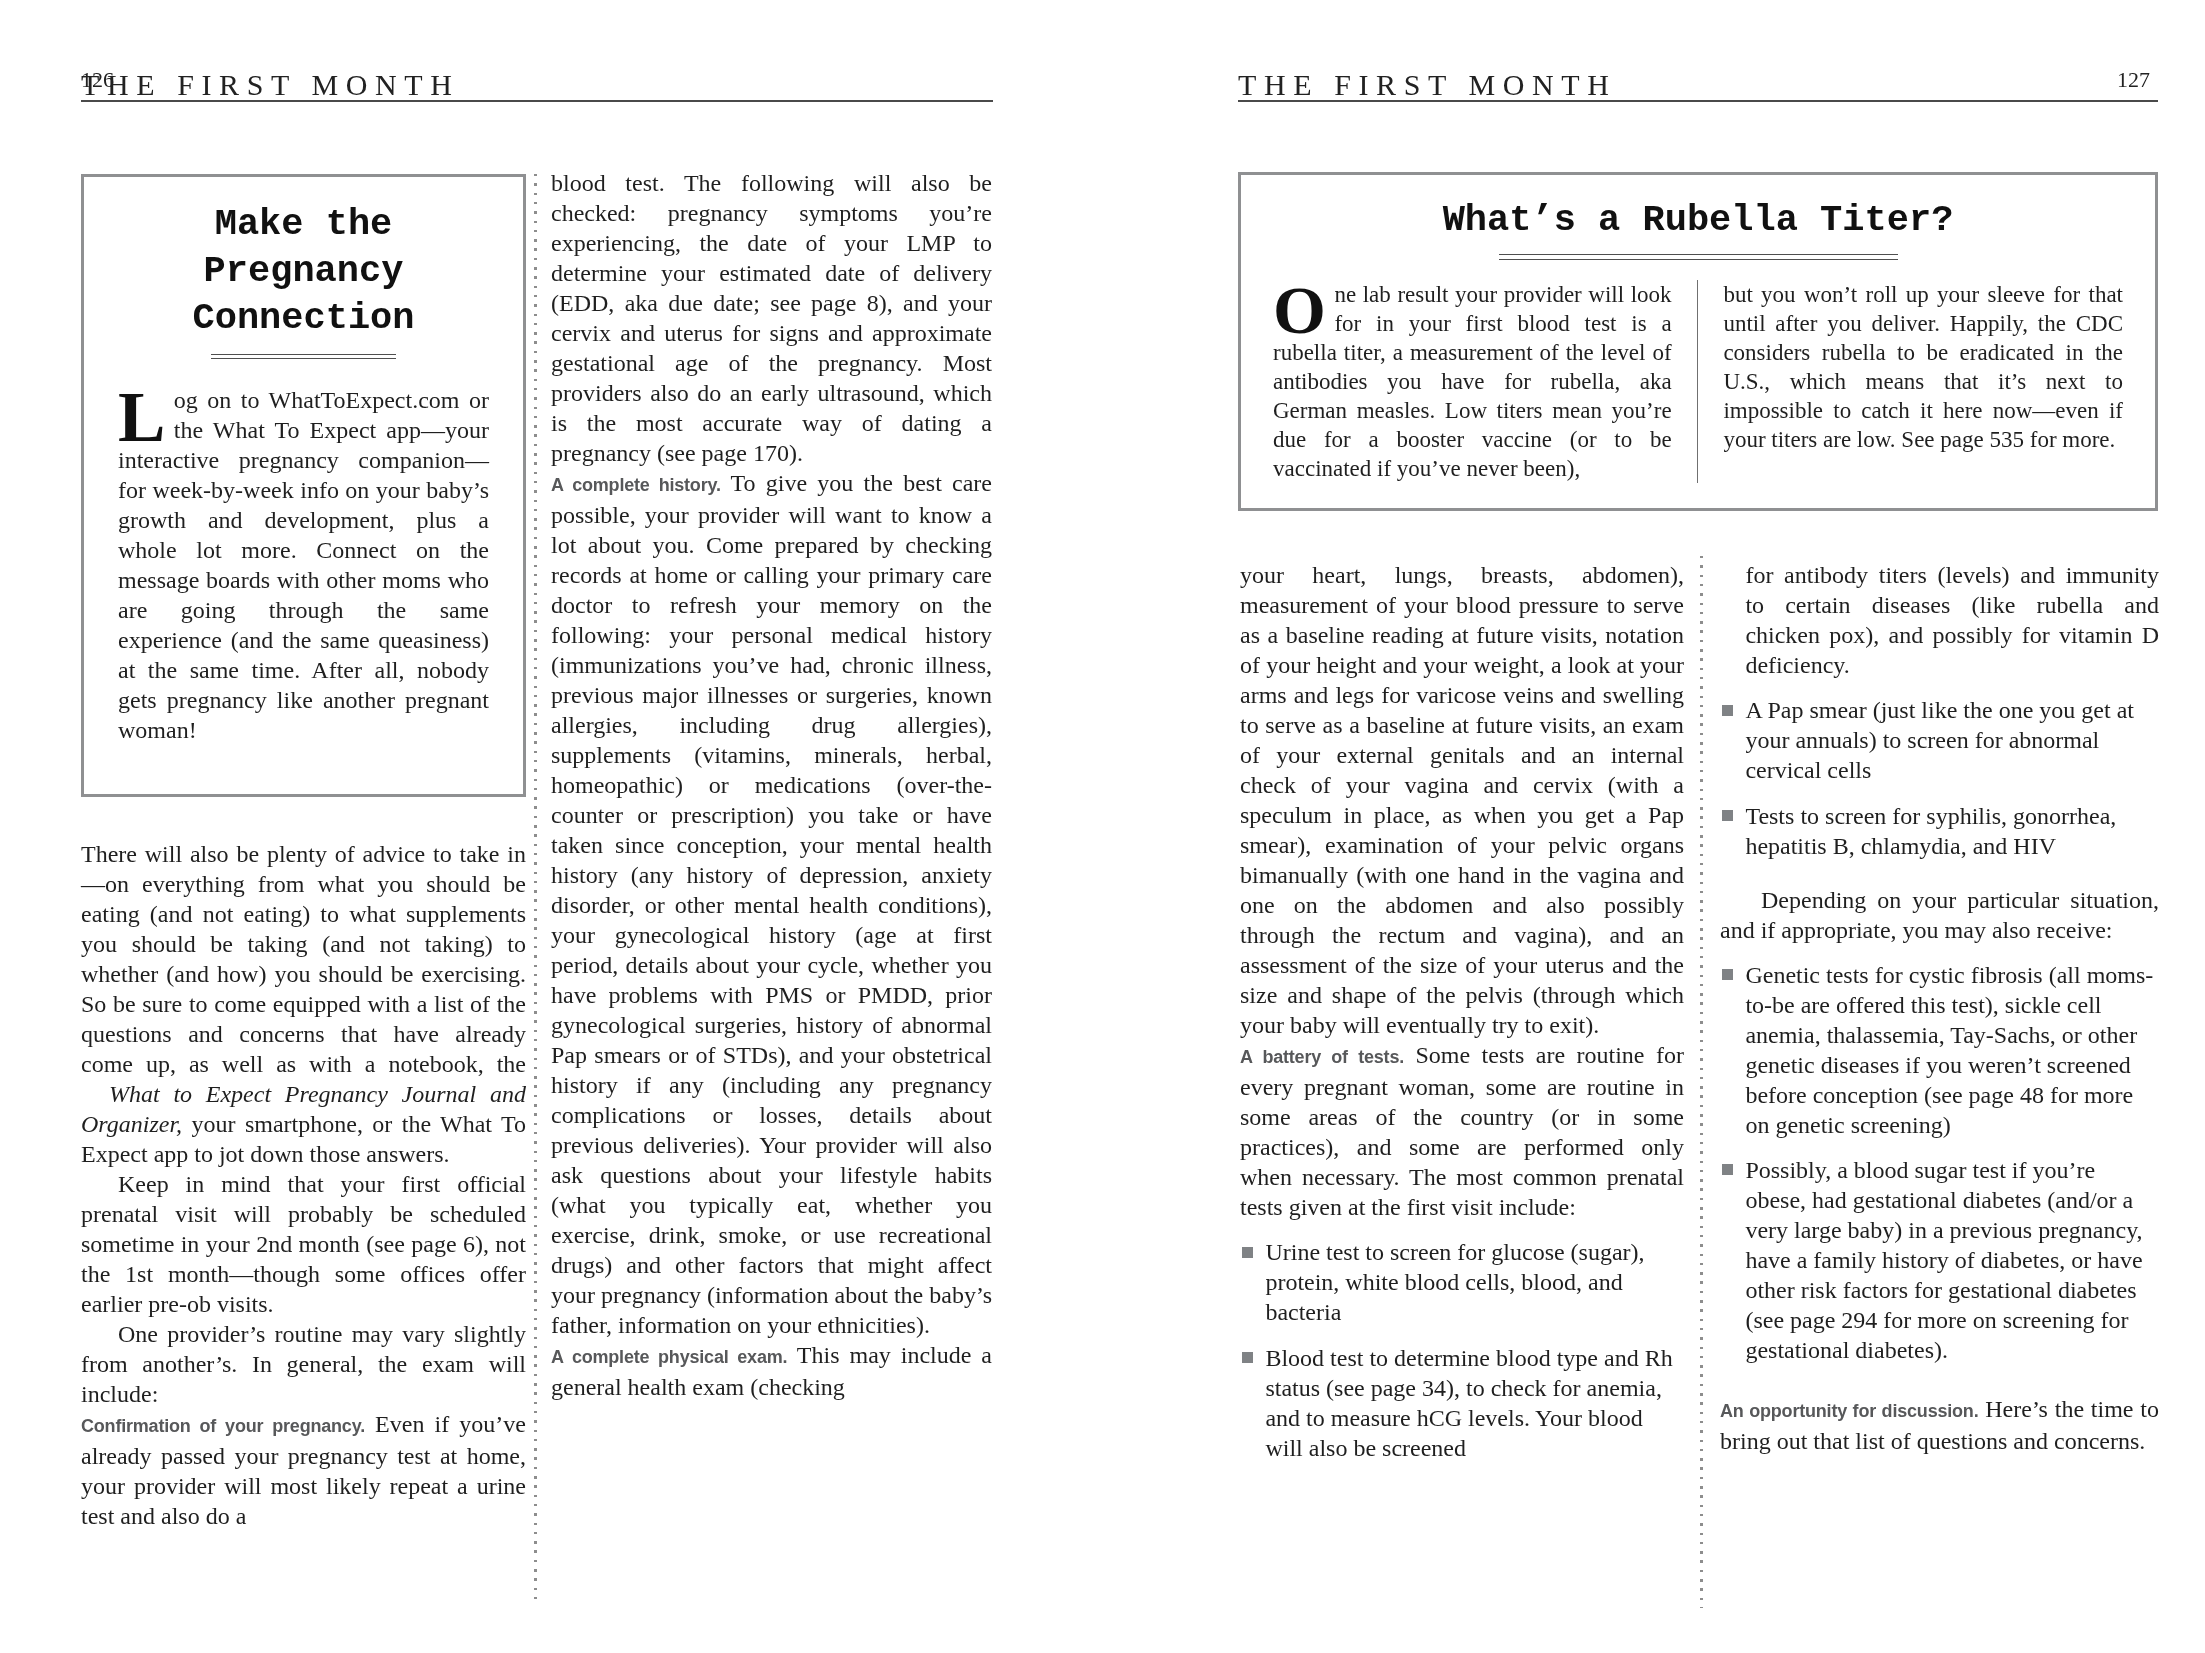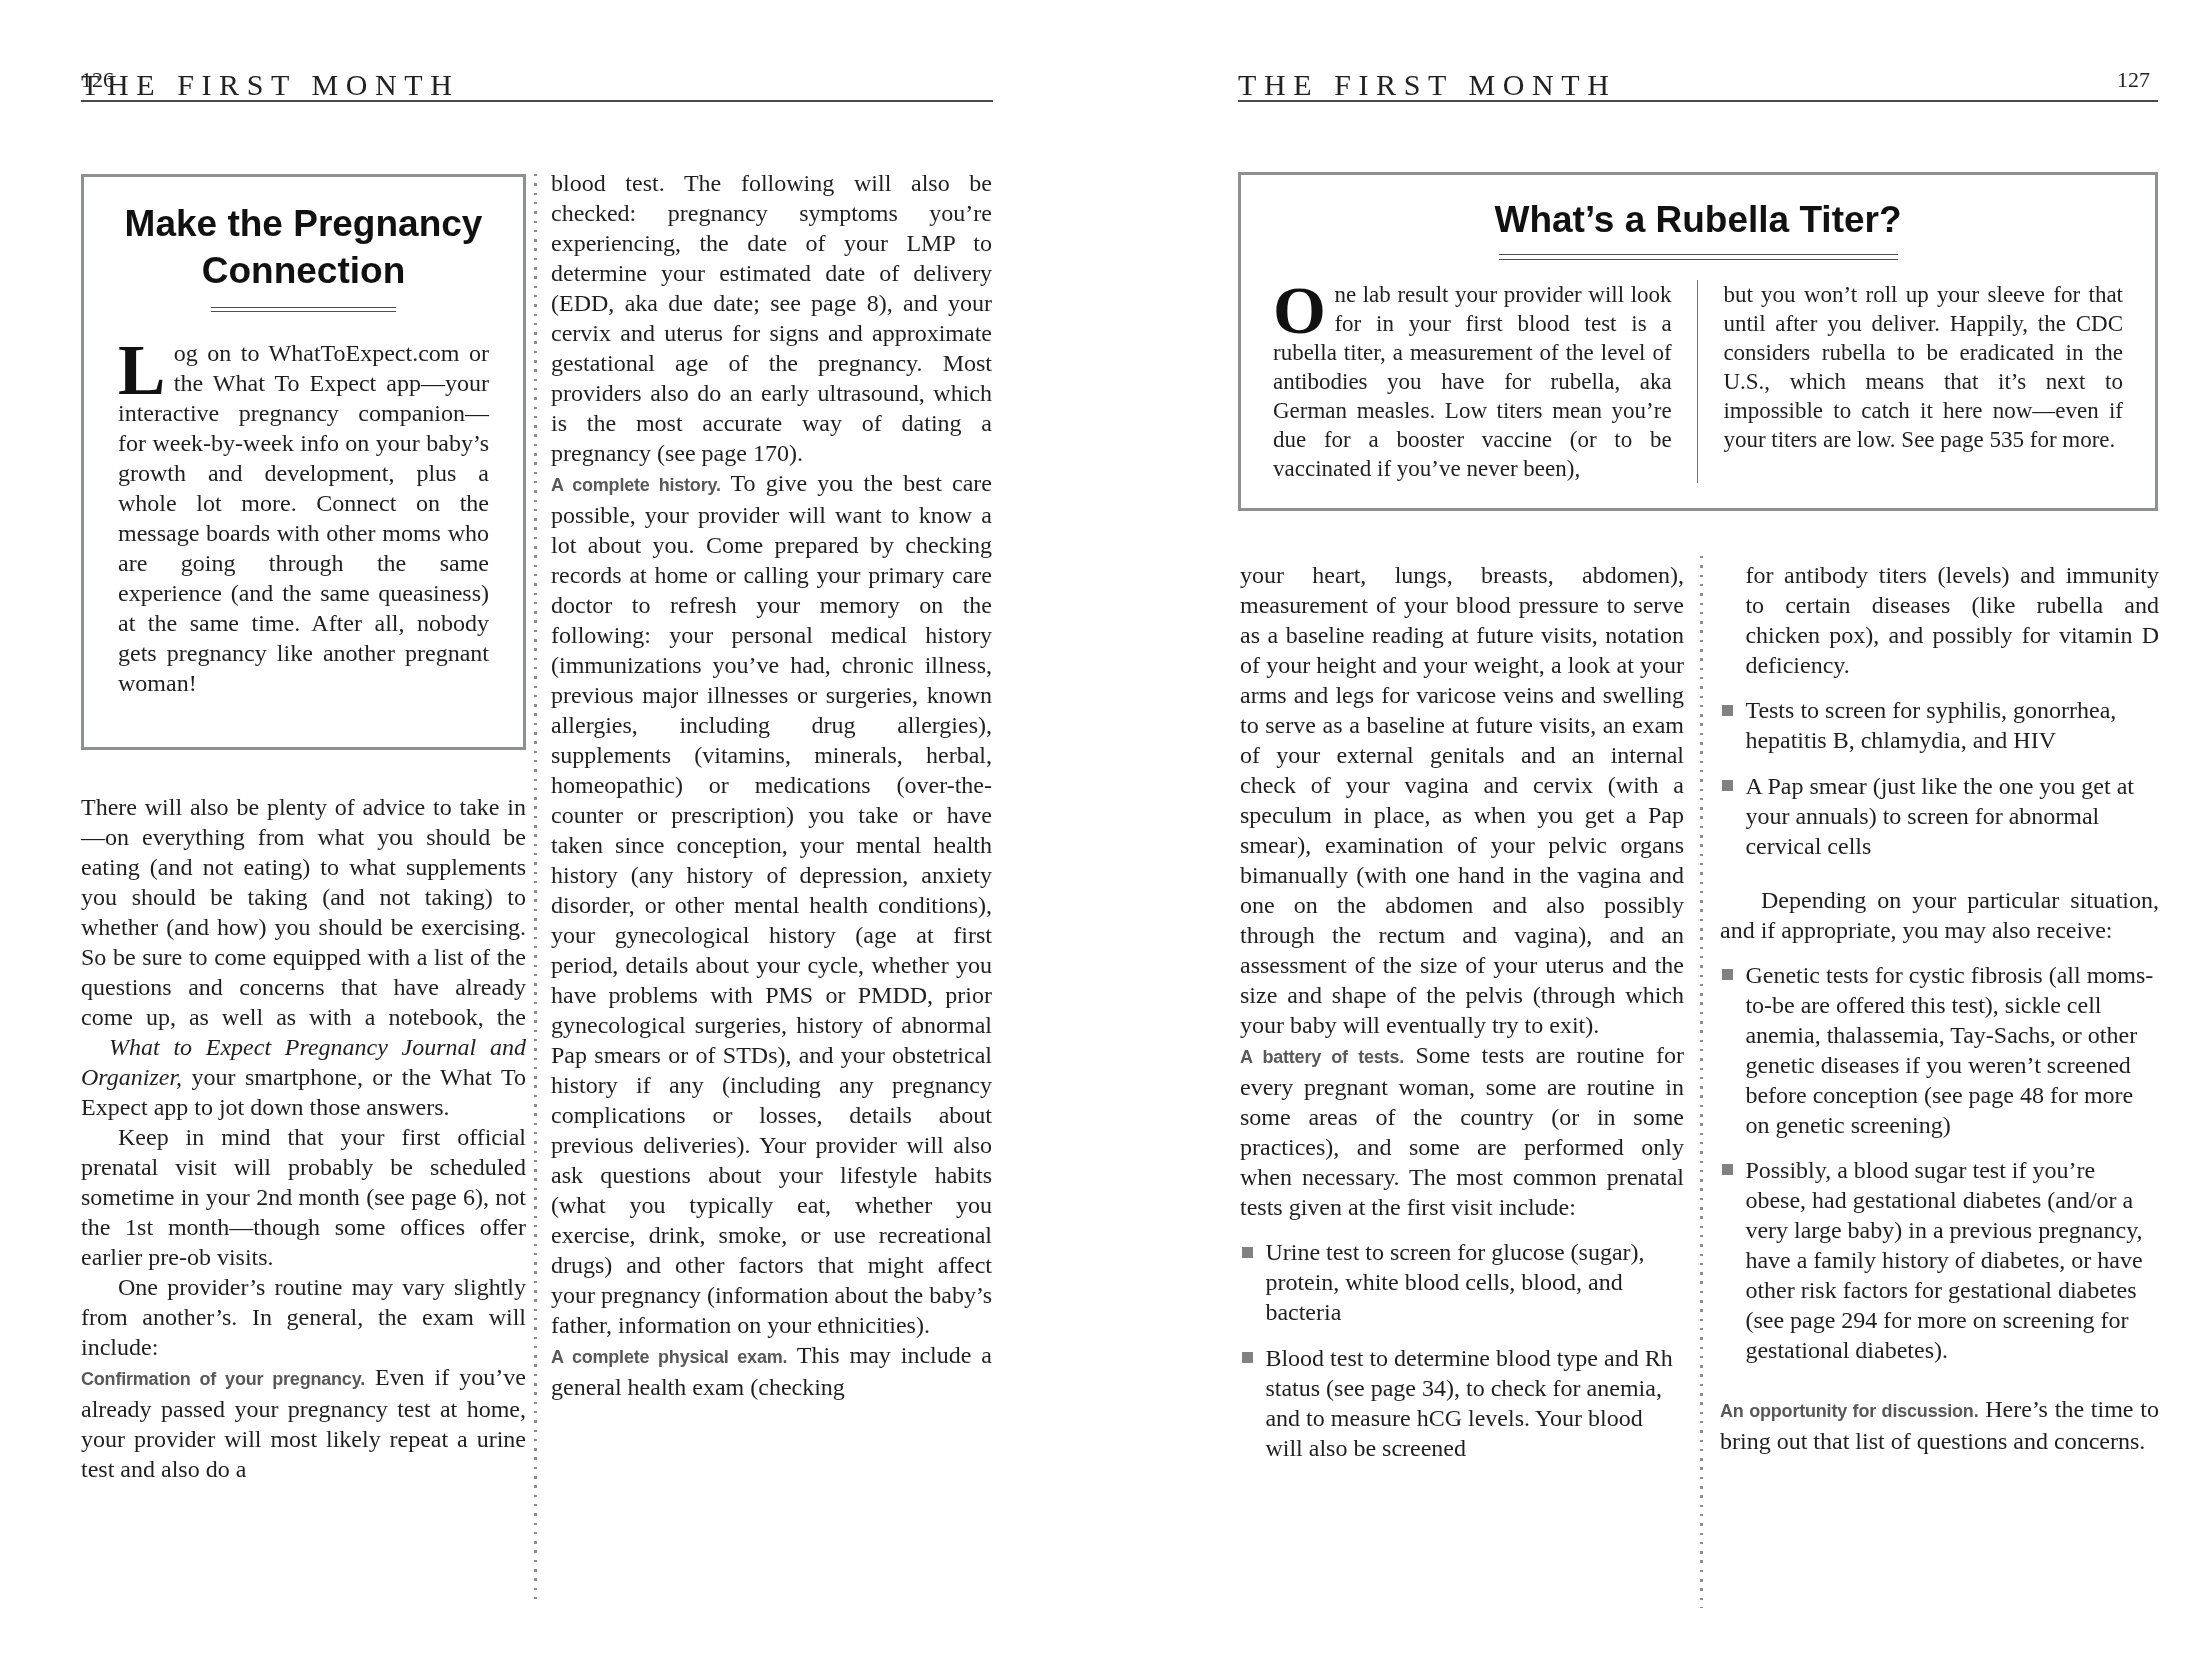--- a/index.html
+++ b/index.html
@@ -39,21 +39,21 @@
   }
   em{font-style:italic;margin-left:28px;}
 
   
   .sidebar-box{
     border:3.4px solid #8f9092;background:#fff;
     box-sizing:border-box;
   }
   .box-title{
     margin:0;text-align:center;font-weight:bold;color:#111;
-    font-size:37px;line-height:1.27;font-family:Liberation Sans, sans-serif;
+    font-size:37px;line-height:1.27;font-family:Liberation Mono, monospace;
   }
   .title-rule{
     height:3.4px;border-top:1.7px solid #4f4f4f;border-bottom:1.7px solid #4f4f4f;
   }
   .dropcap{
     float:left;font-weight:bold;color:#111;
     font-size:71px;line-height:54px;padding:5.1px 8.5px 0 0;
   }
 
   
@@ -175,25 +175,25 @@
     </ul>
   </section>
 
   <div id="rp-divider" class="dot-divider"></div>
 
   <section id="rp-col2" class="col">
     <p class="para hang">for antibody titers (levels) and immunity to certain diseases (like rubella and chicken pox), and possibly for vitamin D deficiency.</p>
     <ul class="bullets">
       <li>
         <span class="bullet-marker"></span>
+        <span class="li-text">A Pap smear (just like the one you get at your annuals) to screen for abnormal cervical cells</span>
+      </li>
+      <li>
+        <span class="bullet-marker"></span>
         <span class="li-text">Tests to screen for syphilis, gonorrhea, hepatitis B, chlamydia, and HIV</span>
-      </li>
-      <li>
-        <span class="bullet-marker"></span>
-        <span class="li-text">A Pap smear (just like the one you get at your annuals) to screen for abnormal cervical cells</span>
       </li>
     </ul>
     <p class="para receive-para">Depending on your particular situation, and if appropriate, you may also receive:</p>
     <ul class="bullets">
       <li>
         <span class="bullet-marker"></span>
         <span class="li-text">Genetic tests for cystic fibrosis (all moms-to-be are offered this test), sickle cell anemia, thalassemia, Tay-Sachs, or other genetic diseases if you weren’t screened before conception (see page 48 for more on genetic screening)</span>
       </li>
       <li>
         <span class="bullet-marker"></span>

